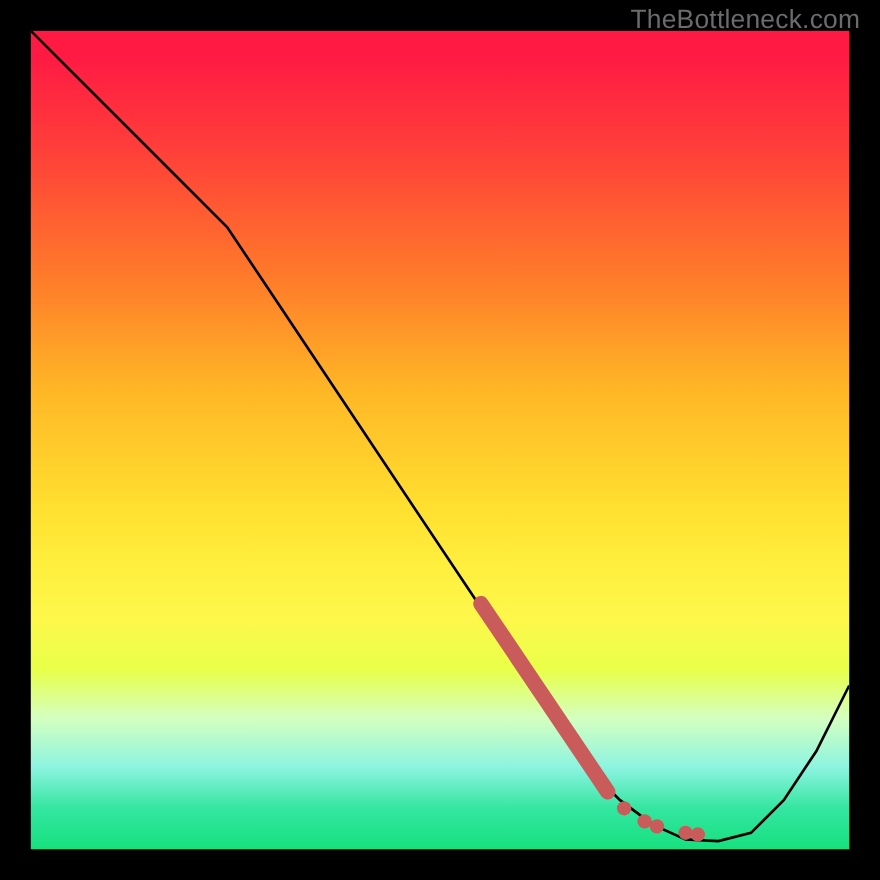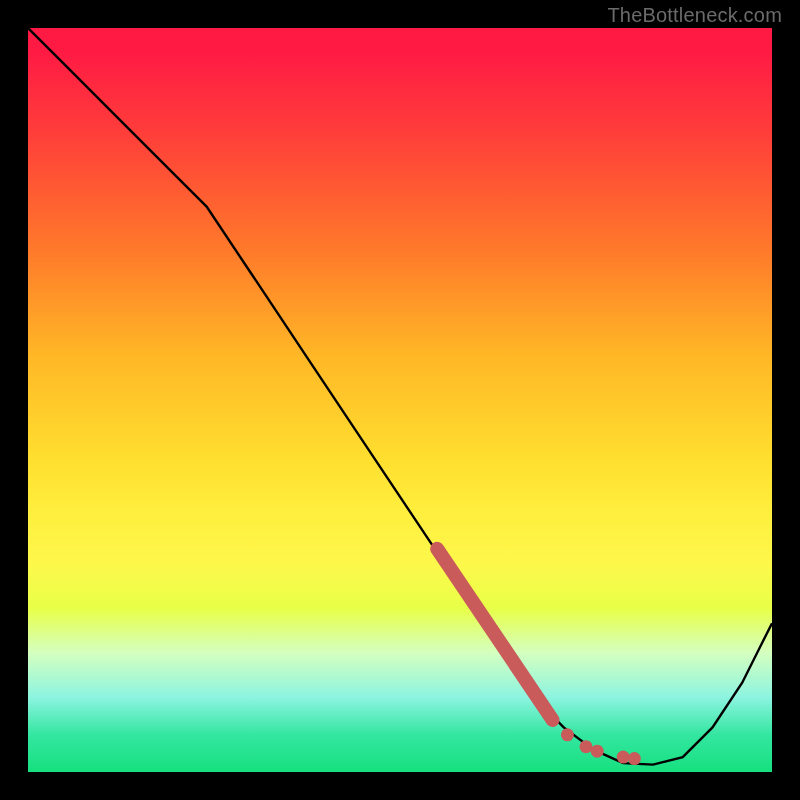--- a/index.html
+++ b/index.html
@@ -9,21 +9,21 @@
     height: 800px;
     position: relative;
     font-family: Arial, Helvetica, sans-serif;
     overflow: hidden;
   }
   .watermark {
     position: absolute;
     top: 4px;
     right: 18px;
     color: #6b6b6b;
-    font-size: 20px;
+    font-size: 24px;
     letter-spacing: 0.2px;
     z-index: 10;
   }
   .plot-frame {
     position: absolute;
     top: 28px;
     left: 28px;
     width: 744px;
     height: 744px;
     background: linear-gradient(to bottom,

